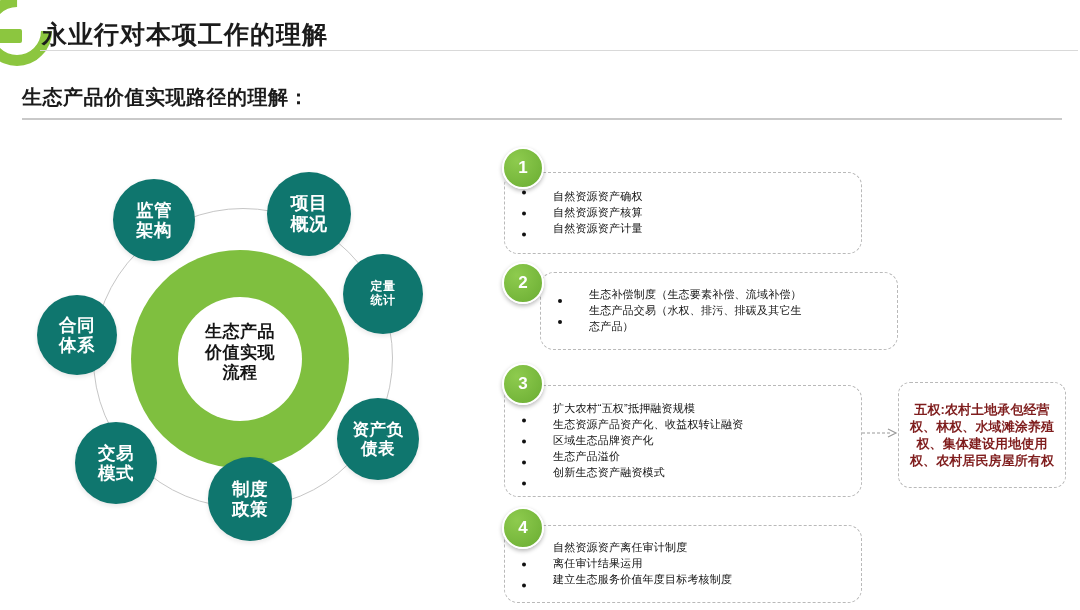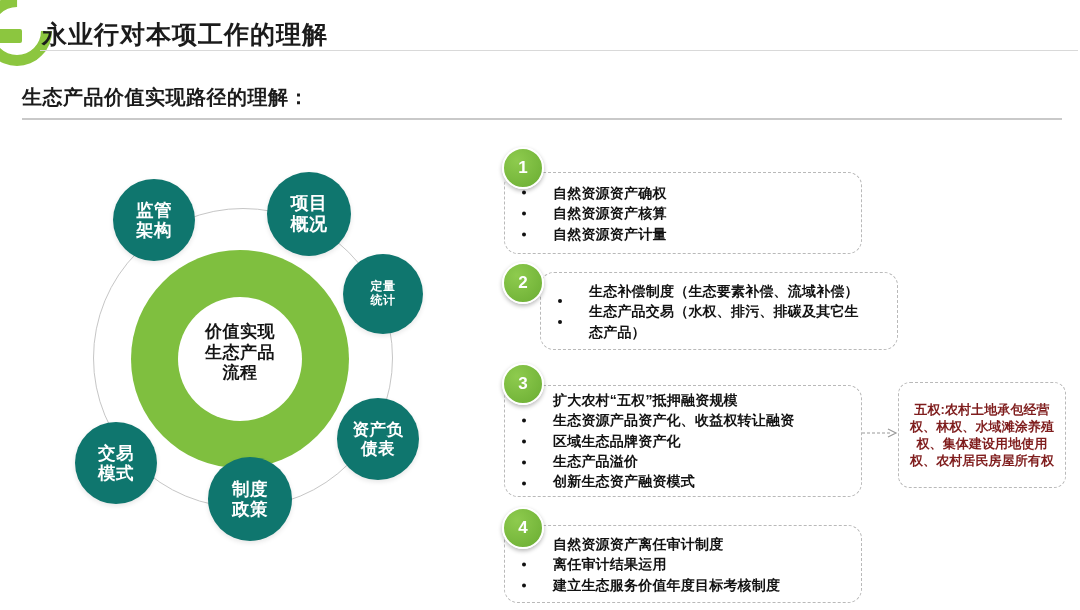--- a/index.html
+++ b/index.html
@@ -153,22 +153,22 @@
     background: transparent;
   }
   .panel .lines {
     position: absolute;
     left: 48px;
     top: 50%;
     transform: translateY(-50%);
     width: calc(100% - 58px);
   }
   .panel .line {
-    font-size: 14px;
-    font-weight: bold;
+    font-size: 11px;
+    font-weight: normal;
     color: #121212;
     line-height: 1.45;
     letter-spacing: .2px;
     white-space: nowrap;
   }
   .bullets {
     position: absolute;
     left: 17px;
     top: 50%;
     transform: translateY(-50%);
@@ -246,22 +246,22 @@
 <div id="page-title">永业行对本项工作的理解</div>
 <div id="title-rule"></div>
 <div id="section-subtitle">生态产品价值实现路径的理解：</div>
 <div id="subtitle-rule"></div>
 
 <div id="wheel">
   <div class="ring-guide"></div>
   <div class="donut"></div>
   <div class="donut-hole"></div>
   <div class="core-label">
+    <div>生态产品</div>
     <div>价值实现</div>
-    <div>生态产品</div>
     <div>流程</div>
   </div>
 
   <div class="node" style="left:242px; top:22px; width:84px; height:84px; font-size:18px;">
     <div>
       <div>项目</div>
       <div>概况</div>
     </div>
   </div>
 
@@ -286,20 +286,26 @@
     </div>
   </div>
 
   <div class="node" style="left:50px; top:272px; width:82px; height:82px; font-size:17.5px;">
     <div>
       <div>交易</div>
       <div>模式</div>
     </div>
   </div>
 
+  <div class="node" style="left:12px; top:145px; width:80px; height:80px; font-size:17.5px;">
+    <div>
+      <div>合同</div>
+      <div>体系</div>
+    </div>
+  </div>
 
   <div class="node" style="left:88px; top:29px; width:82px; height:82px; font-size:17.5px;">
     <div>
       <div>监管</div>
       <div>架构</div>
     </div>
   </div>
 </div>
 
 <div class="num-badge" style="left:502px; top:147px;">1</div>

